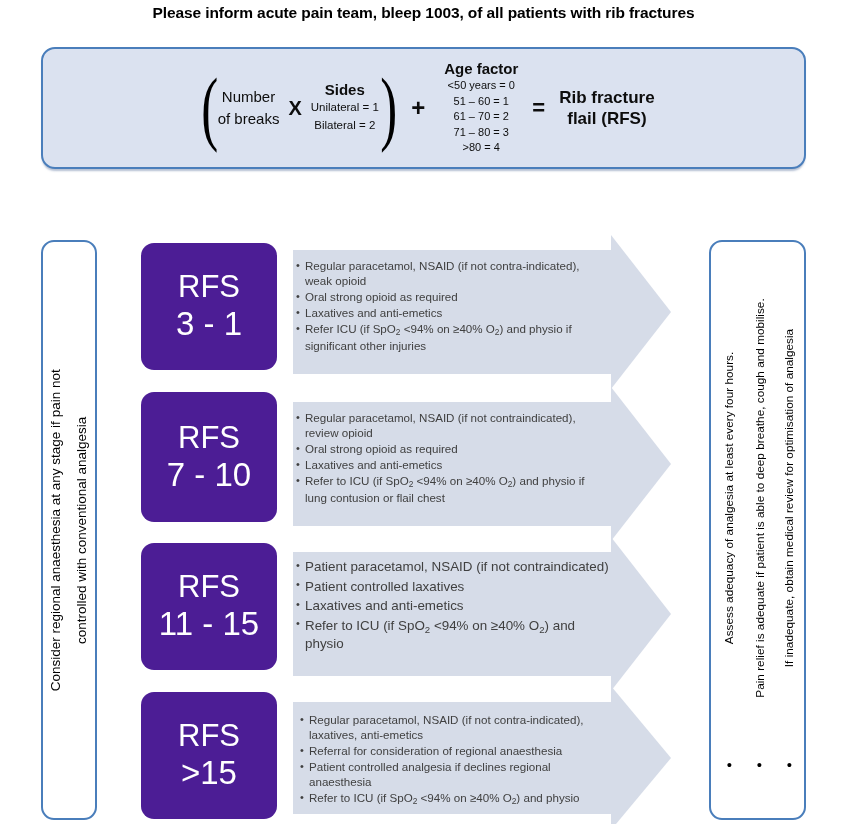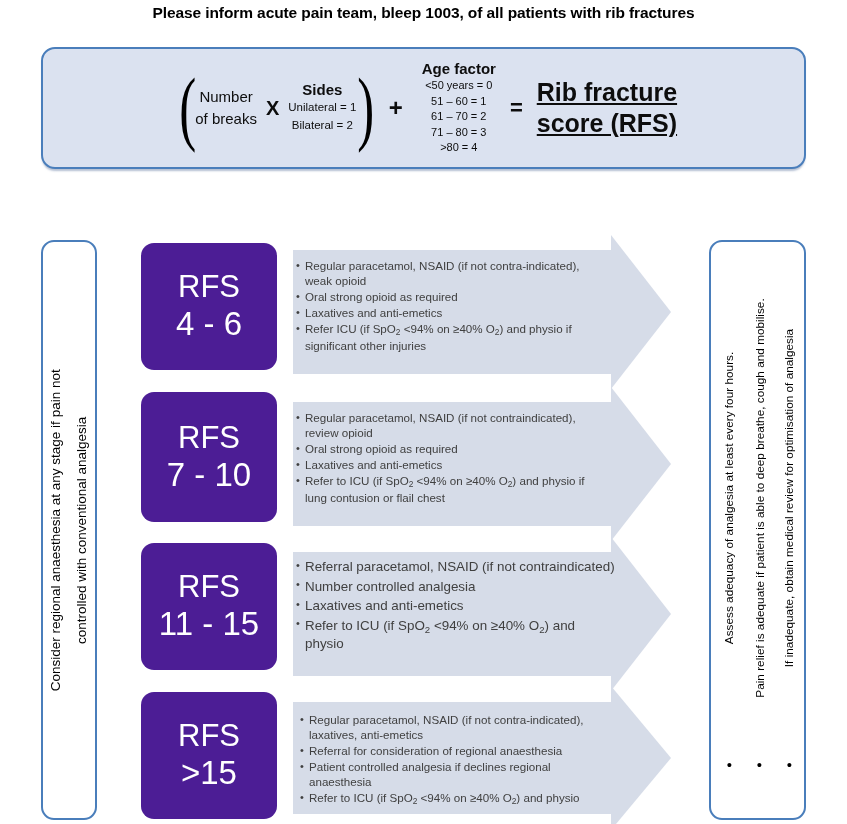--- a/index.html
+++ b/index.html
@@ -46,21 +46,21 @@
   .paren-r{margin-left:-4px;}
   .f-col{display:flex;flex-direction:column;align-items:center;justify-content:center;}
   .num-breaks{font-size:15px;font-weight:normal;line-height:1.45;text-align:center;}
   .op{font-size:20px;font-weight:bold;margin:0 9px;}
   .op-plus{font-size:24px;font-weight:bold;margin:0 9px;}
   .op-eq{font-size:22px;font-weight:bold;margin:0 14px;}
   .sides-head{font-size:15px;font-weight:bold;margin-bottom:1px;}
   .sides-line{font-size:11.5px;line-height:1.55;text-align:center;}
   .age-head{font-size:15px;font-weight:bold;margin-bottom:1px;}
   .age-line{font-size:11px;line-height:1.42;text-align:center;}
-  .rfs-title{font-size:25px;font-weight:bold;line-height:1.25;text-align:right;text-decoration:underline;}
+  .rfs-title{font-size:17px;font-weight:bold;line-height:1.25;text-align:right;}
   .age-block{margin-left:10px;}
 
   
   .side-panel{
     position:absolute;
     background:#ffffff;
     border:2.2px solid #4a7ebb;
     border-radius:13px;
     box-sizing:border-box;
   }
@@ -176,21 +176,21 @@
         <span class="age-line">51 – 60 = 1</span>
         <span class="age-line">61 – 70 = 2</span>
         <span class="age-line">71 – 80 = 3</span>
         <span class="age-line">&gt;80 = 4</span>
       </span>
 
       <span class="op-eq">=</span>
 
       <span class="f-col">
         <span class="rfs-title">Rib fracture</span>
-        <span class="rfs-title">score (RFS)</span>
+        <span class="rfs-title">flail (RFS)</span>
       </span>
 
     </div>
   </div>
 
   <div class="side-panel panel-left">
     <div class="vert-wrap">
       <div class="vert-text">
         <div>Consider regional anaesthesia at any stage if pain not</div>
         <div>controlled with conventional analgesia</div>
@@ -218,21 +218,21 @@
           </div>
         <div class="rp-bullet">•</div>
       </div>
     </div>
   </div>
 
   <div class="arrow" style="left:293px;top:250px;width:318px;height:124px;"></div>
   <div class="arrow-head" style="left:611px;top:235px;border-width:77px 0 77px 60px;"></div>
   <div class="rfs-box" style="left:141px;top:243px;width:136px;height:127px;">
     <span class="rfs-label">RFS</span>
-    <span class="rfs-range">4 - 6</span>
+    <span class="rfs-range">3 - 1</span>
   </div>
   <div class="bullets b-sm" style="left:296px;top:258px;width:312px;">
     <ul>
       <li>Regular paracetamol, NSAID (if not contra-indicated), weak opioid</li>
       <li>Oral strong opioid as required</li>
       <li>Laxatives and anti-emetics</li>
       <li>Refer ICU (if SpO<sub>2</sub> &lt;94% on ≥40% O<sub>2</sub>) and physio if significant other injuries</li>
     </ul>
   </div>
 
@@ -252,22 +252,22 @@
   </div>
 
   <div class="arrow" style="left:293px;top:552px;width:318px;height:124px;"></div>
   <div class="arrow-head" style="left:611px;top:537px;border-width:77px 0 77px 60px;"></div>
   <div class="rfs-box" style="left:141px;top:543px;width:136px;height:127px;">
     <span class="rfs-label">RFS</span>
     <span class="rfs-range">11 - 15</span>
   </div>
   <div class="bullets b-lg" style="left:296px;top:558px;width:320px;">
     <ul>
-      <li>Referral paracetamol, NSAID (if not contraindicated)</li>
-      <li>Number controlled analgesia</li>
+      <li>Patient paracetamol, NSAID (if not contraindicated)</li>
+      <li>Patient controlled laxatives</li>
       <li>Laxatives and anti-emetics</li>
       <li>Refer to ICU (if SpO<sub>2</sub> &lt;94% on ≥40% O<sub>2</sub>) and physio</li>
     </ul>
   </div>
 
   <div class="arrow" style="left:293px;top:702px;width:318px;height:112px;"></div>
   <div class="arrow-head" style="left:611px;top:686px;border-width:72px 0 72px 60px;"></div>
   <div class="rfs-box" style="left:141px;top:692px;width:136px;height:127px;">
     <span class="rfs-label">RFS</span>
     <span class="rfs-range">&gt;15</span>

